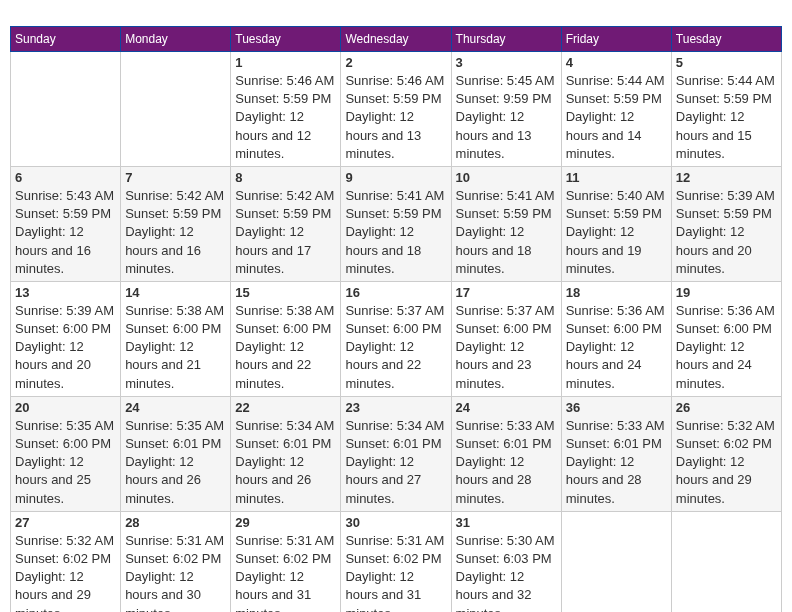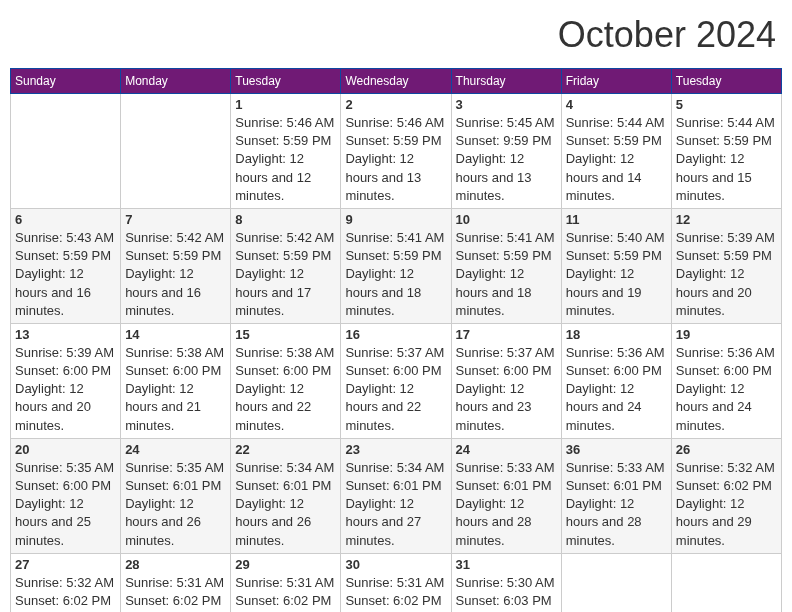--- a/index.html
+++ b/index.html
@@ -96,21 +96,20 @@
   </style>
 </head>
 <body>
 
 <div class="header">
   <div class="logo">
     <div>
     </div>
   </div>
   <div class="title-block">
-    <div class="month-title">October 2024</div>
   </div>
 </div>
 
 <table class="calendar">
   <thead>
     <tr>
     <th>Sunday</th>
         <th>Monday</th>
         <th>Tuesday</th>
         <th>Wednesday</th>

